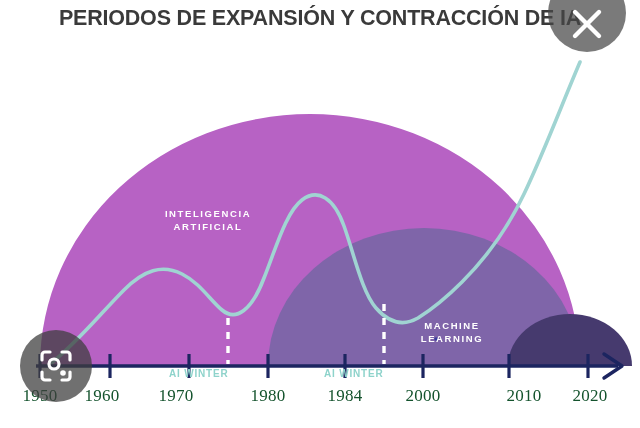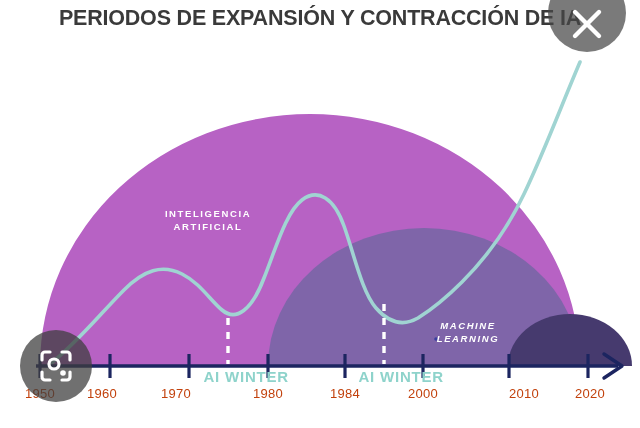--- a/index.html
+++ b/index.html
@@ -33,39 +33,40 @@
     color:#ffffff;
     font-weight:bold;
     font-size:9.5px;
     letter-spacing:1.6px;
     line-height:12.5px;
     text-align:center;
     white-space:pre-line;
     pointer-events:none;
   }
   #label-ia{left:148px;top:166px;width:120px;}
-  #label-ml{left:408px;top:278px;width:120px;font-style:italic;}
+  #label-ml{left:392px;top:278px;width:120px;}
   #label-dl{left:512px;top:330px;width:110px;font-size:8.6px;letter-spacing:1.4px;line-height:11.5px;}
 
   .yearLabel{
     position:absolute;
-    font-size:13px;
-    color:#c2410c;
+    font-size:17px;
+    color:#14532d;
     text-align:center;
     width:60px;
     top:386px;
     letter-spacing:0.3px;
+    font-family:Liberation Serif, serif;
   }
   .winterLabel{
     position:absolute;
-    font-size:15px;
+    font-size:10px;
     font-weight:bold;
     color:#8ed3cb;
     letter-spacing:0.8px;
-    text-align:right;
+    text-align:left;
     width:120px;
     top:368px;
   }
 
   #source{
     position:absolute;left:28px;top:409px;
     font-size:10.5px;color:#3f3f3f;
     letter-spacing:0.1px;
   }
 

